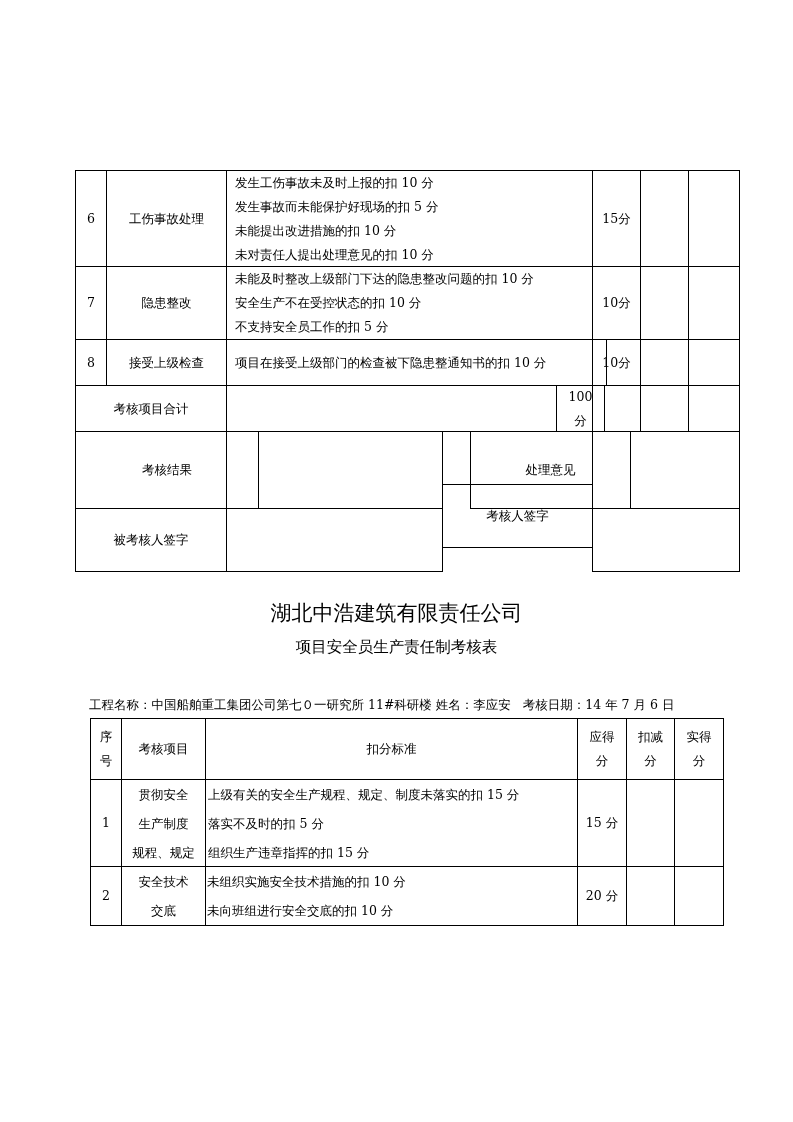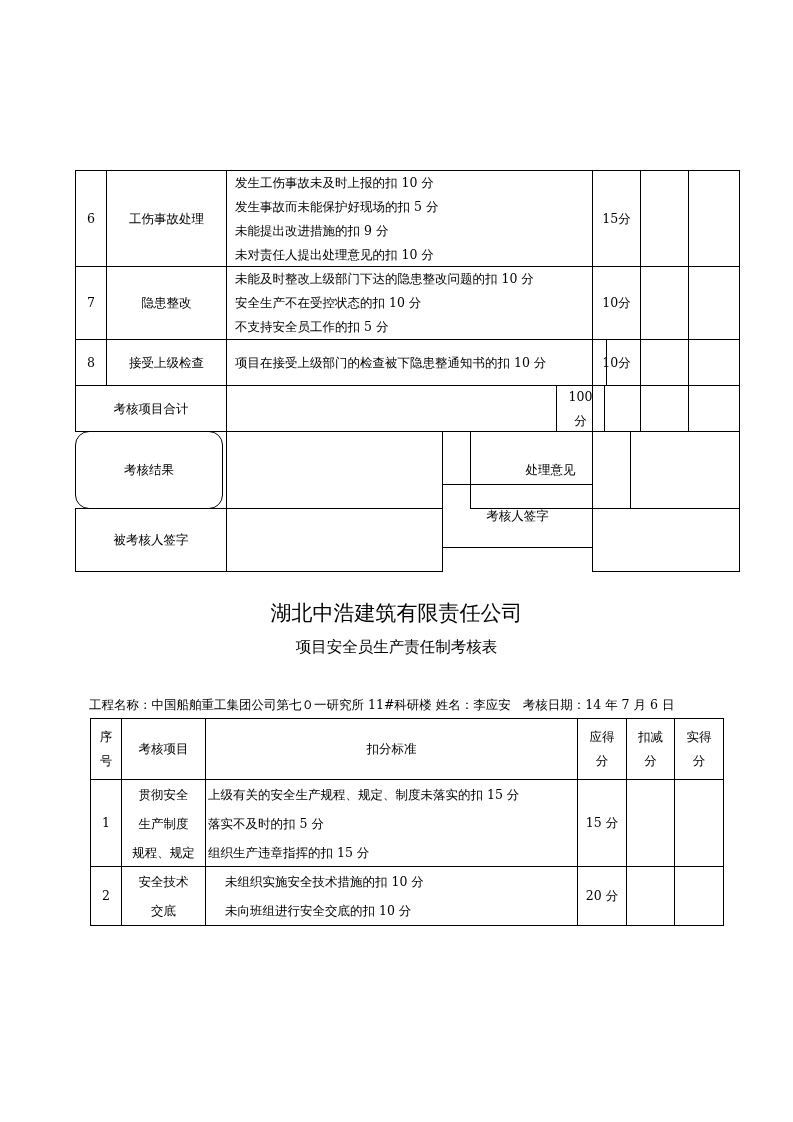--- a/index.html
+++ b/index.html
@@ -20,21 +20,21 @@
 </style>
 </head>
 <body>
 
 <div class="cell" style="left:75px;top:170px;width:32px;height:97px;">6</div>
 <div class="cell" style="left:106px;top:170px;width:121px;height:97px;">工伤事故处理</div>
 <div class="cell left" style="left:226px;top:170px;width:367px;height:97px;">
   <div class="lines">
     <span>发生工伤事故未及时上报的扣 10 分</span>
     <span>发生事故而未能保护好现场的扣 5 分</span>
-    <span>未能提出改进措施的扣 9 分</span>
+    <span>未能提出改进措施的扣 10 分</span>
     <span>未对责任人提出处理意见的扣 10 分</span>
   </div>
 </div>
 <div class="cell" style="left:592px;top:170px;width:49px;height:97px;">15分</div>
 <div class="cell" style="left:640px;top:170px;width:49px;height:97px;"></div>
 <div class="cell" style="left:688px;top:170px;width:52px;height:97px;"></div>
 
 <div class="cell" style="left:75px;top:266px;width:32px;height:74px;">7</div>
 <div class="cell" style="left:106px;top:266px;width:121px;height:74px;">隐患整改</div>
 <div class="cell left" style="left:226px;top:266px;width:367px;height:74px;">
@@ -63,21 +63,21 @@
 <div class="cell" style="left:226px;top:385px;width:367px;height:47px;"></div>
 <div class="cell" style="left:556px;top:385px;width:49px;height:47px;">
   <div class="lines">
     <span>100</span>
     <span>分</span>
   </div>
 </div>
 <div class="cell" style="left:640px;top:385px;width:49px;height:47px;"></div>
 <div class="cell" style="left:688px;top:385px;width:52px;height:47px;"></div>
 
-<div class="cell" style="left:75px;top:431px;width:148px;height:78px;border-radius:14px;">考核结果</div>
+<div class="cell" style="left:75px;top:431px;width:184px;height:78px;">考核结果</div>
 <div class="cell" style="left:226px;top:431px;width:217px;height:78px;"></div>
 <div class="cell" style="left:430px;top:431px;width:161px;height:78px;margin-left:40px;">处理意见</div>
 <div class="cell" style="left:592px;top:431px;width:148px;height:78px;"></div>
 
 <div class="cell" style="left:75px;top:508px;width:152px;height:64px;">被考核人签字</div>
 <div class="cell" style="left:226px;top:508px;width:217px;height:64px;"></div>
 <div class="cell" style="left:442px;top:484px;width:151px;height:64px;">考核人签字</div>
 <div class="cell" style="left:592px;top:508px;width:148px;height:64px;"></div>
 
 <div class="title1">湖北中浩建筑有限责任公司</div>
@@ -135,21 +135,21 @@
 <div class="cell" style="left:626px;top:779px;width:49px;height:88px;"></div>
 <div class="cell" style="left:674px;top:779px;width:50px;height:88px;"></div>
 
 <div class="cell" style="left:90px;top:866px;width:32px;height:60px;">2</div>
 <div class="cell" style="left:121px;top:866px;width:85px;height:60px;line-height:29px;">
   <div class="lines">
     <span>安全技术</span>
     <span>交底</span>
   </div>
 </div>
-<div class="cell left" style="left:205px;top:866px;width:373px;height:60px;line-height:29px;padding-left:19px;">
+<div class="cell left" style="left:205px;top:866px;width:373px;height:60px;line-height:29px;padding-left:1px;">
   <div class="lines">
     <span>未组织实施安全技术措施的扣 10 分</span>
     <span>未向班组进行安全交底的扣 10 分</span>
   </div>
 </div>
 <div class="cell" style="left:577px;top:866px;width:50px;height:60px;">20 分</div>
 <div class="cell" style="left:626px;top:866px;width:49px;height:60px;"></div>
 <div class="cell" style="left:674px;top:866px;width:50px;height:60px;"></div>
 
 </body></html>

